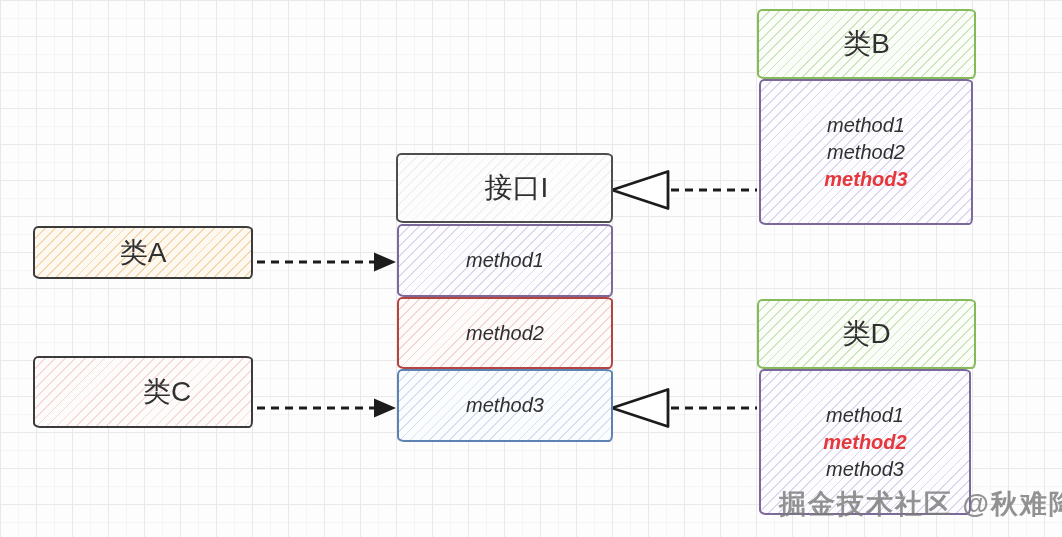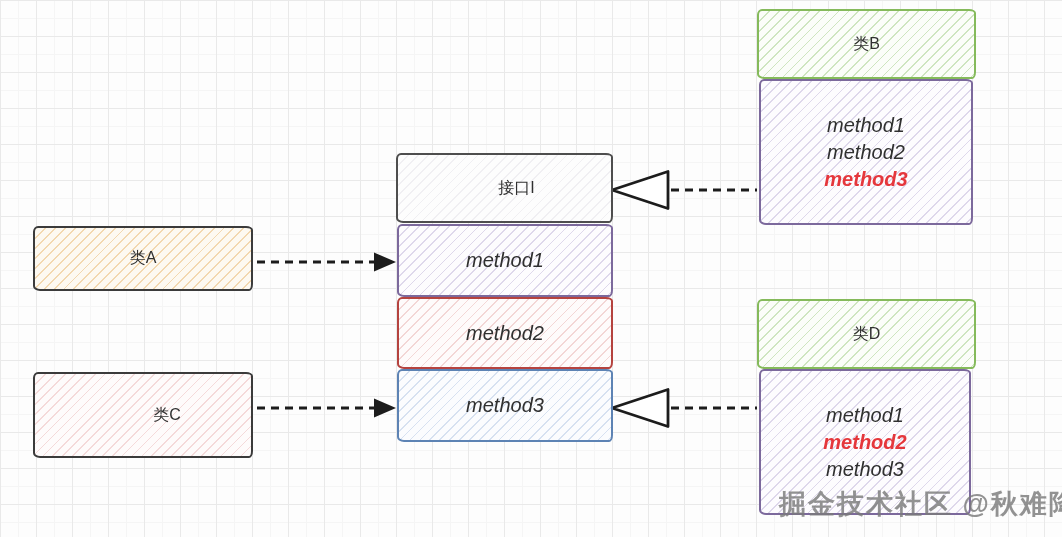--- a/index.html
+++ b/index.html
@@ -16,21 +16,21 @@
       repeating-linear-gradient(to bottom,#f5f5f5 0 1px,transparent 1px 18px);
   }
   .box{
     position:absolute;
     box-sizing:border-box;
     display:flex;align-items:center;justify-content:center;
     flex-direction:column;
     color:#303030;
     border-radius:5px 7px 4px 7px / 6px 4px 7px 5px;
   }
-  .title{font-size:16px;}
+  .title{font-size:28px;}
   .method{font-size:20px;line-height:27px;font-style:italic;}
   .highlight{color:#e5373c;font-weight:bold;}
   
   .b-dark  {border:2.8px solid #3b3b3b;}
   .b-gray  {border:2.6px solid #4e4e4e;}
   .b-green {border:2.5px solid #85ba5b;}
   .b-purple{border:2.5px solid #7c699c;}
   .b-red   {border:2.5px solid #b5433f;}
   .b-blue  {border:2.5px solid #5d83b4;}
   
@@ -70,25 +70,25 @@
       <line x1="671" y1="190" x2="757" y2="190" stroke="#1c1c1c" stroke-width="2.8" stroke-dasharray="8 6"></line>
       <polygon points="612,190 668,171.5 668,208.5" fill="#ffffff" stroke="#1c1c1c" stroke-width="2.8" stroke-linejoin="round"></polygon>
     </g>
      method3 (dashed realization, hollow triangle) --&gt;
     <g>
       <line x1="671" y1="408" x2="757" y2="408" stroke="#1c1c1c" stroke-width="2.8" stroke-dasharray="8 6"></line>
       <polygon points="612,408 668,389.5 668,426.5" fill="#ffffff" stroke="#1c1c1c" stroke-width="2.8" stroke-linejoin="round"></polygon>
     </g>
   </svg>
 
-  <div class="box b-dark h-yellow" style="left:33px;top:226px;width:220px;height:65px;justify-content:center;">
+  <div class="box b-dark h-yellow" style="left:33px;top:226px;width:220px;height:53px;justify-content:center;">
     <span class="title">类A</span>
   </div>
 
-  <div class="box b-dark h-pink" style="left:33px;top:372px;width:220px;height:86px;padding-left:48px;">
+  <div class="box b-dark h-pink" style="left:33px;top:356px;width:220px;height:72px;padding-left:48px;">
     <span class="title">类C</span>
   </div>
 
   <div class="box b-gray h-faint" style="left:396px;top:153px;width:217px;height:70px;padding-left:24px;">
     <span class="title">接口I</span>
   </div>
 
   <div class="box b-purple h-purple" style="left:397px;top:224px;width:216px;height:73px;">
     <span class="method">method1</span>
   </div>

